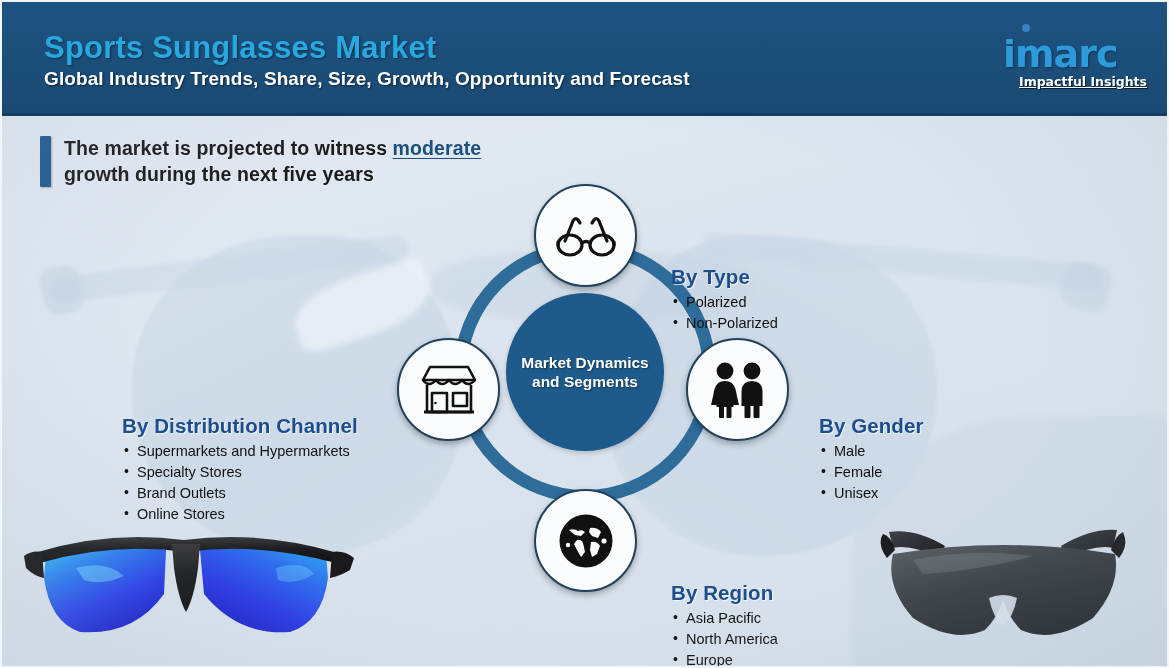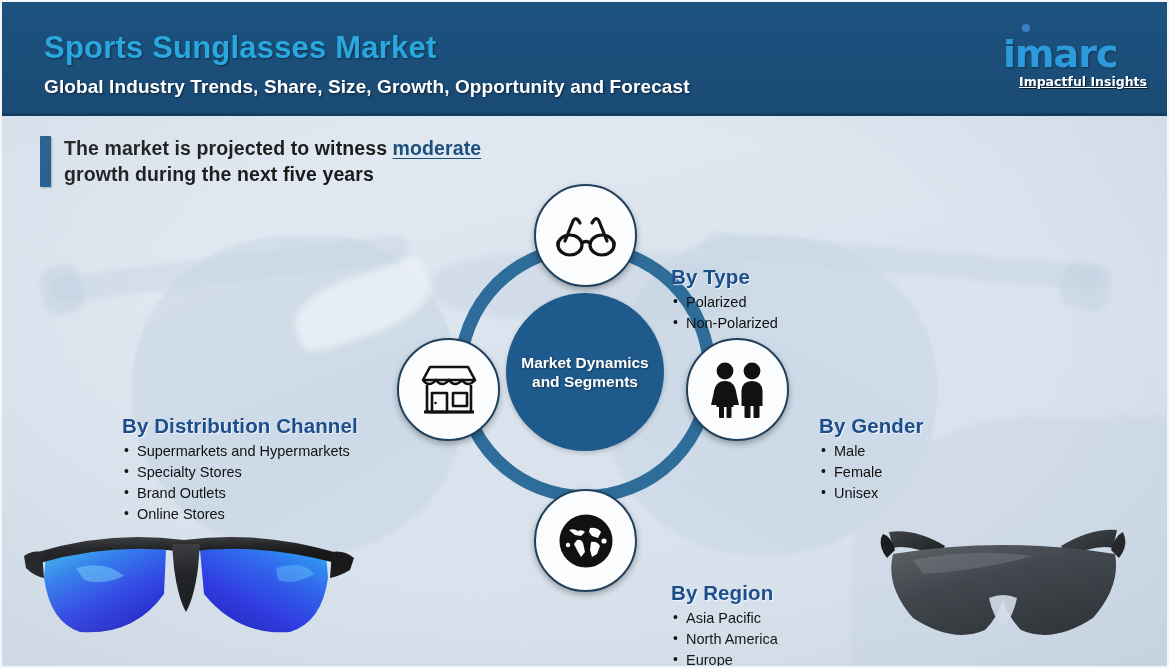--- a/index.html
+++ b/index.html
@@ -45,21 +45,21 @@
     font-size: 31px;
     font-weight: bold;
     color: #29a8e0;
     letter-spacing: .2px;
     text-shadow: 1px 1px 2px rgba(0,0,0,.45);
     white-space: nowrap;
   }
   .hdr-sub {
     position: absolute;
     left: 42px;
-    top: 74px;
+    top: 66px;
     font-size: 19px;
     font-weight: bold;
     color: #ffffff;
     letter-spacing: .1px;
     text-shadow: 1px 1px 2px rgba(0,0,0,.5);
     white-space: nowrap;
   }
 
   
   .logo {

